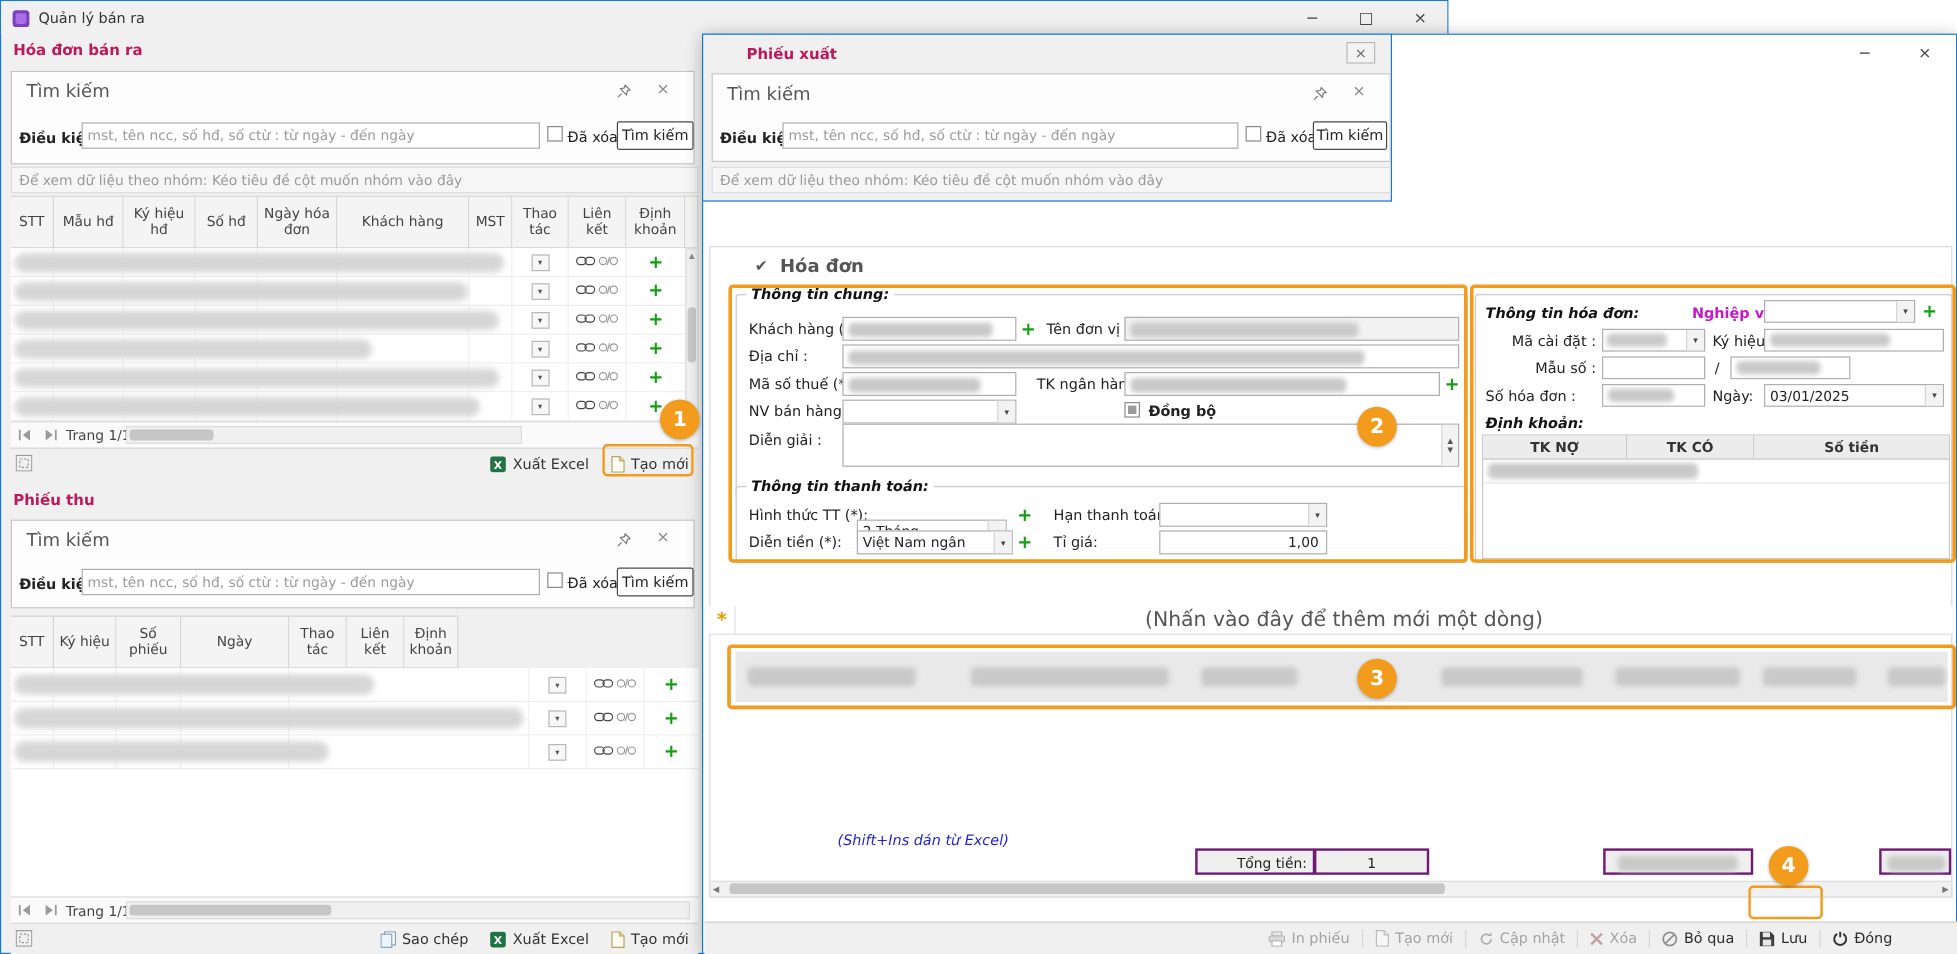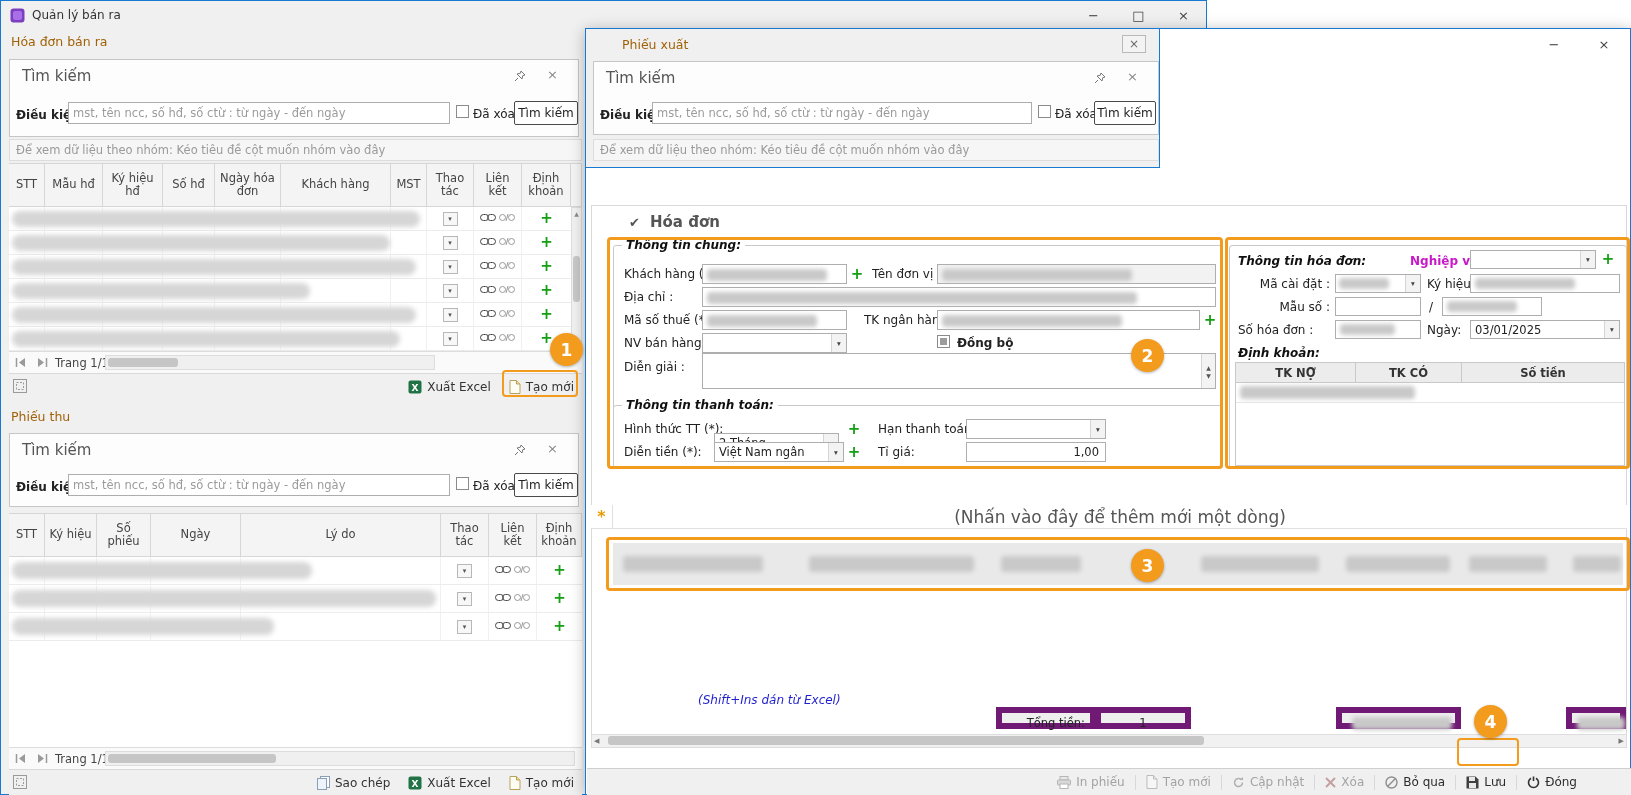--- a/index.html
+++ b/index.html
@@ -4,21 +4,21 @@
 <style>
 *{margin:0;padding:0;box-sizing:border-box}
 html,body{width:1631px;height:795px;overflow:hidden}
 body{position:relative;font-family:"DejaVu Sans","Liberation Sans",sans-serif;font-size:12px;color:#333;background:#fff}
 .abs{position:absolute}
 .win{position:absolute;border:1px solid #1779d2;background:#f0f0f0}
 .shadow{box-shadow:0 2px 14px rgba(0,0,0,.28)}
 .titlebar{position:absolute;left:0;top:0;right:0;height:28px;display:flex;align-items:center;gap:7px;padding-left:9px;background:#f0f0f0}
 .winctrls{position:absolute;right:0;top:0;height:28px;display:flex}
 .ctrl{width:45px;height:28px;display:flex;align-items:center;justify-content:center;font-size:13px;color:#444;cursor:pointer}
-.sec-h{font-weight:normal;font-size:12.5px;color:#a16207;white-space:nowrap}
+.sec-h{font-weight:bold;font-size:12.5px;color:#be185d;white-space:nowrap}
 .panel{position:absolute;background:#fdfdfd;border:1px solid #c6c6c6}
 .ptitle{position:absolute;left:12px;top:7px;font-size:15px;color:#555;white-space:nowrap}
 .pico{position:absolute;cursor:pointer}
 .pclose{position:absolute;font-size:13px;color:#888;cursor:pointer}
 .flabel{font-size:12px;color:#222;white-space:nowrap;position:absolute}
 .bold{font-weight:bold}
 .inp{position:absolute;background:#fff;border:1px solid #adadad;height:22px}
 .inp input{width:100%;height:100%;border:0;outline:0;padding:0 4px;font-family:"DejaVu Sans","Liberation Sans",sans-serif;font-size:11.5px;background:transparent;color:#333}
 .inp input::placeholder{color:#9b9b9b}
 .cb{position:absolute;width:13px;height:13px;border:1px solid #8b8b8b;background:#fff}
@@ -45,21 +45,21 @@
 .grp{position:absolute;border:1px solid #c9c9c9;border-radius:3px;background:#fff}
 .glabel{position:absolute;top:-8px;left:8px;background:#fff;padding:0 4px;font-weight:bold;font-style:italic;font-size:12px;color:#111;white-space:nowrap}
 .inlabel{font-weight:bold;font-style:italic;font-size:12px;color:#111;white-space:nowrap;position:absolute}
 .ibox{position:absolute;background:#fff;border:1px solid #aeaeae;height:20px}
 .ibox .val{position:absolute;left:4px;top:2px;font-size:11.5px;color:#222;white-space:nowrap}
 .ibox .val-r{position:absolute;right:18px;top:2px;font-size:11.5px;color:#222}
 .ddz{position:absolute;right:0;top:0;bottom:0;width:15px;border-left:1px solid #d5d5d5;background:#f3f3f3;display:flex;align-items:center;justify-content:center;font-size:7.5px;color:#444;cursor:pointer}
 .spinz{position:absolute;right:0;top:0;bottom:0;width:14px;border-left:1px solid #d5d5d5;background:#f3f3f3;display:flex;flex-direction:column;align-items:center;justify-content:center;font-size:6px;color:#555;gap:1px}
 .plusbtn{position:absolute;width:16px;height:18px;display:flex;align-items:center;justify-content:center}
 .acc-th{background:#ececec;border-right:1px solid #c9c9c9;border-bottom:1px solid #c9c9c9;font-weight:bold;font-size:11.5px;color:#333;display:flex;align-items:center;justify-content:center;height:20px}
-.sumcell{position:absolute;height:22px;background:#efefef;border:6px solid #701a75;font-size:11.5px;color:#222}
+.sumcell{position:absolute;height:22px;background:#efefef;border:2px solid #701a75;font-size:11.5px;color:#222}
 .sbar{position:absolute;background:#f4f4f4;border-top:1px solid #dcdcdc;display:flex;align-items:center;gap:14px;padding-left:8px;font-size:11.5px;color:#333}
 .sbitem{display:flex;align-items:center;gap:5px}
 .mtbar{position:absolute;background:#f0f0f0;border-top:1px solid #cfcfcf;display:flex;align-items:center;justify-content:flex-end;padding-right:44px}
 .mt{display:flex;align-items:center;gap:5px;padding:0 10px;font-size:12px;height:26px;cursor:pointer;white-space:nowrap;color:#2d2d2d}
 .mt.dis{color:#a3a3a3}
 .msep{width:1px;height:15px;background:#d8d8d8}
 .annbox{position:absolute;border:3px solid #F29B1D;border-radius:4px;z-index:8;pointer-events:none}
 .annbox.thin{border-width:2px}
 .badge{position:absolute;width:33px;height:33px;border-radius:50%;background:#F29B1D;color:#fff;display:flex;align-items:center;justify-content:center;font-size:17px;font-weight:bold;z-index:9;box-shadow:0 1px 3px rgba(0,0,0,.3)}
 .hdr15{font-size:15px;color:#555;font-weight:600;white-space:nowrap}
@@ -365,21 +365,20 @@
     <span class="cb" style="left:446px;top:43px"></span>
     <span class="flabel" style="left:463px;top:45px">Đã xóa</span>
     <div class="btn" style="left:504px;top:39px;width:64px;height:24px">Tìm kiếm</div>
   </div>
 
   <div class="thead" style="left:8px;top:512px;width:573px;height:44px">
     <div class="th" style="width:36px">STT</div>
     <div class="th" style="width:52px">Ký hiệu</div>
     <div class="th" style="width:54px">Số phiếu</div>
     <div class="th" style="width:90px">Ngày</div>
-    <div class="th" style="width:200px">Lý do</div>
     <div class="th" style="width:48px">Thao tác</div>
     <div class="th" style="width:48px">Liên kết</div>
     <div class="th" style="width:45px">Định khoản</div>
   </div>
 
   <div class="rows" style="left:8px;top:556px;width:573px;height:190px">
     <div class="trow" style="height:28px">
       <div class="c" style="width:36px"></div>
         <div class="c" style="width:52px"></div>
         <div class="c" style="width:54px"></div>

